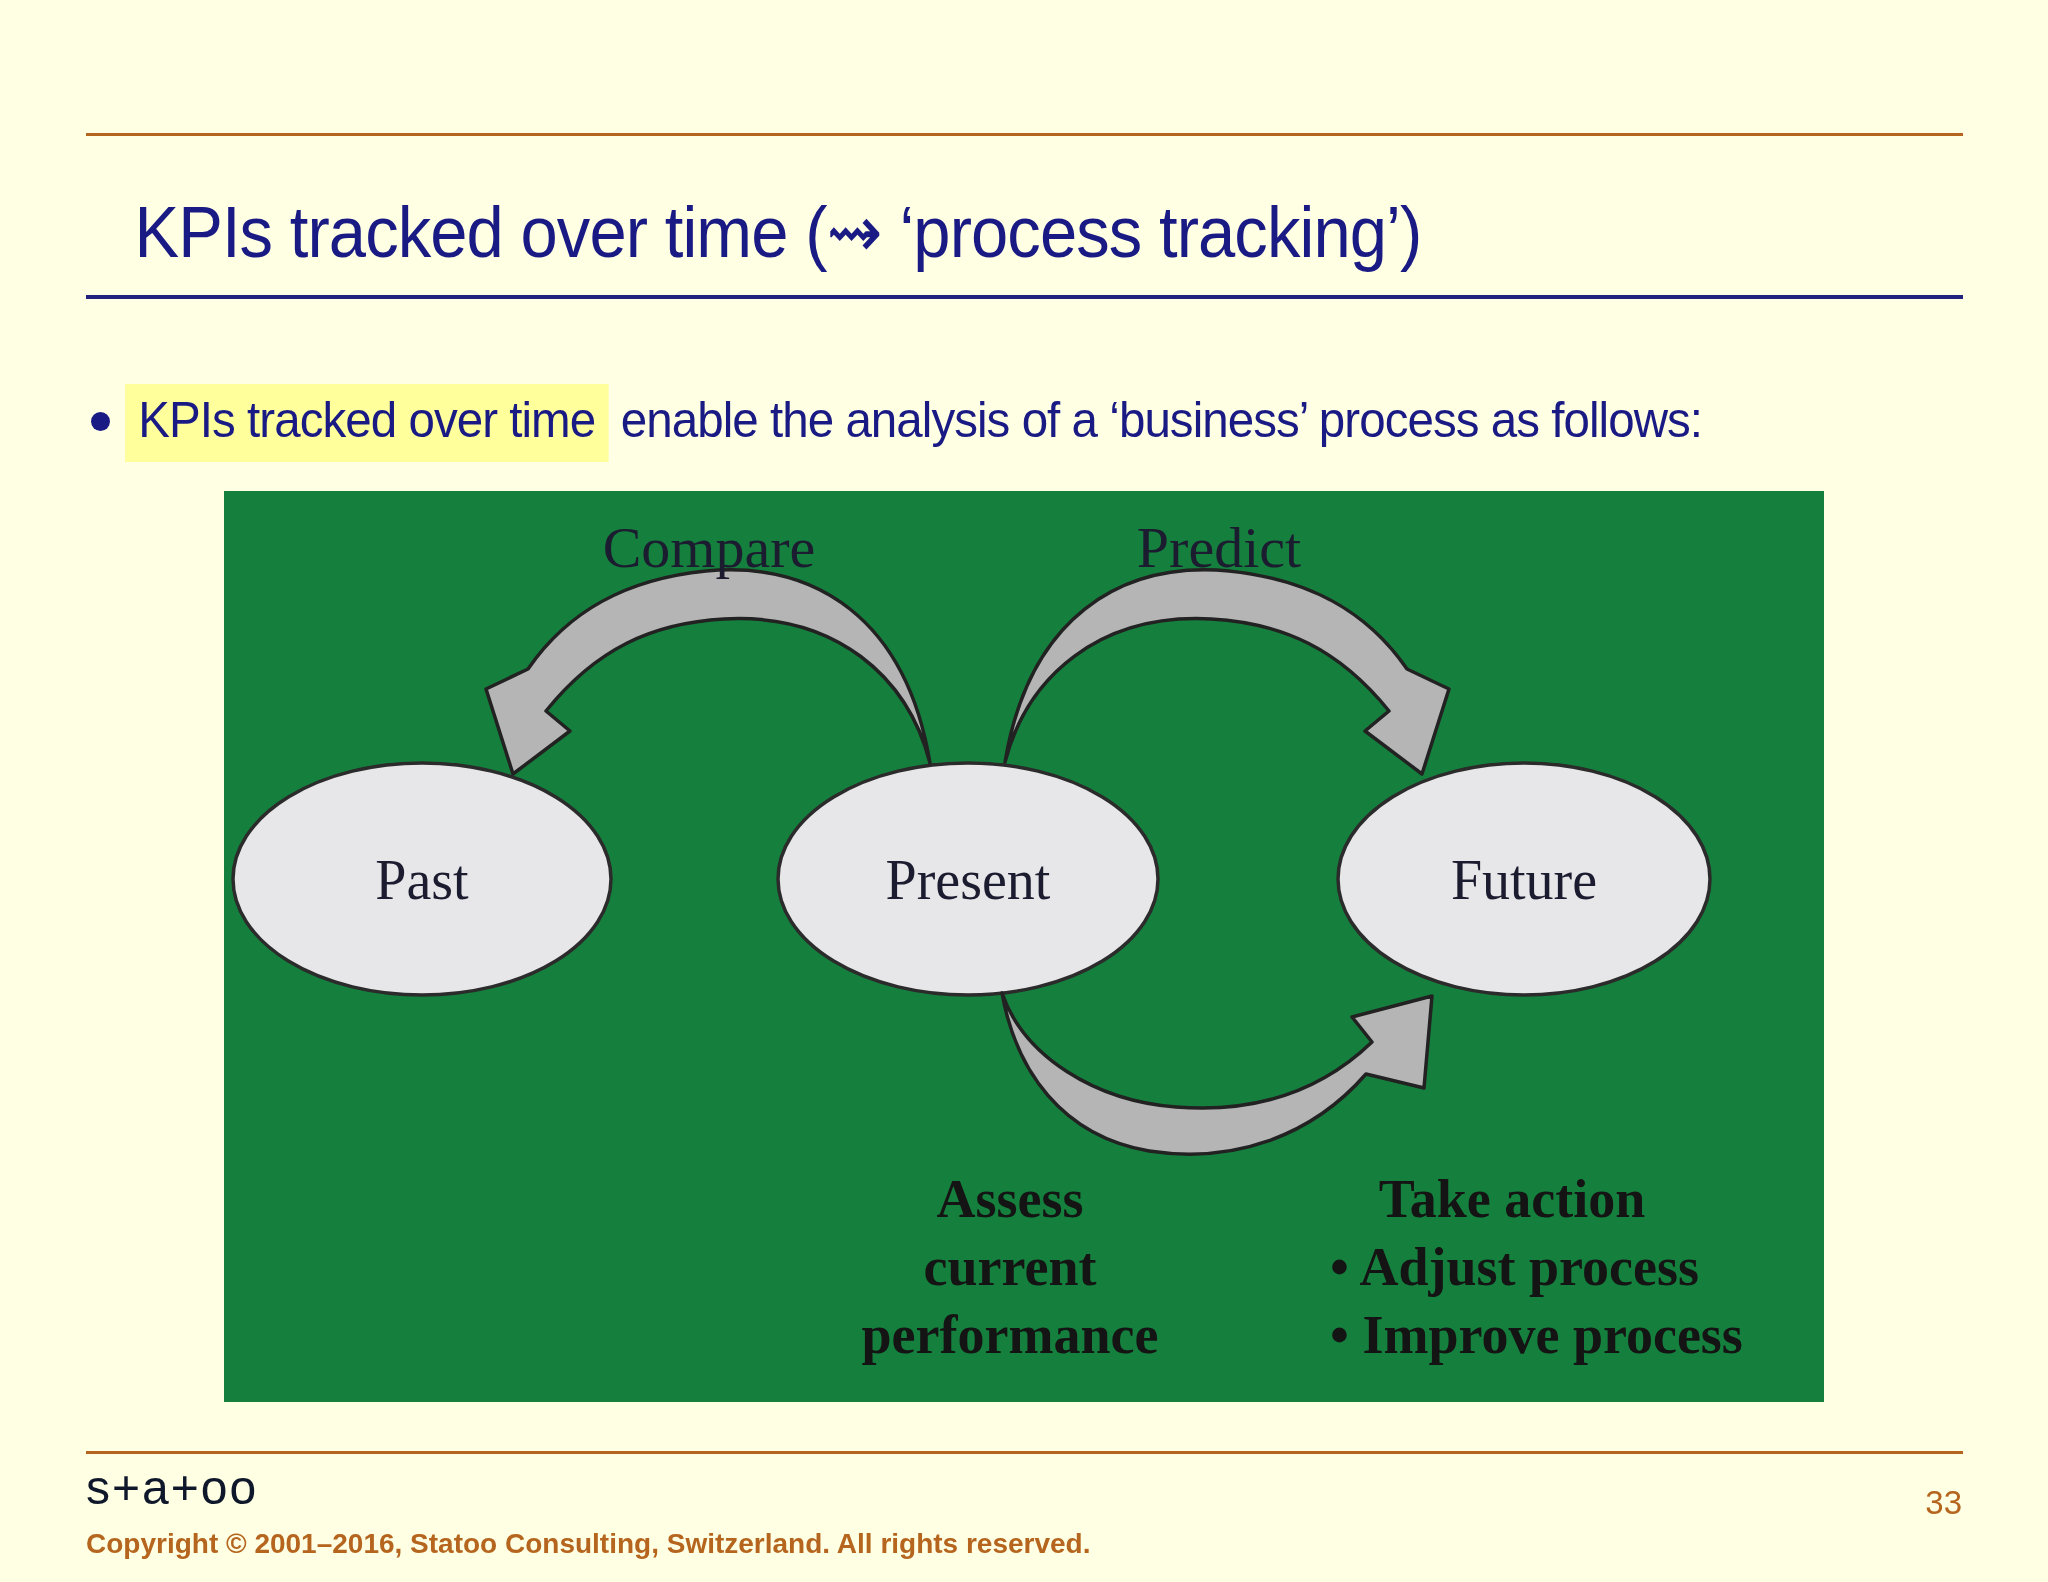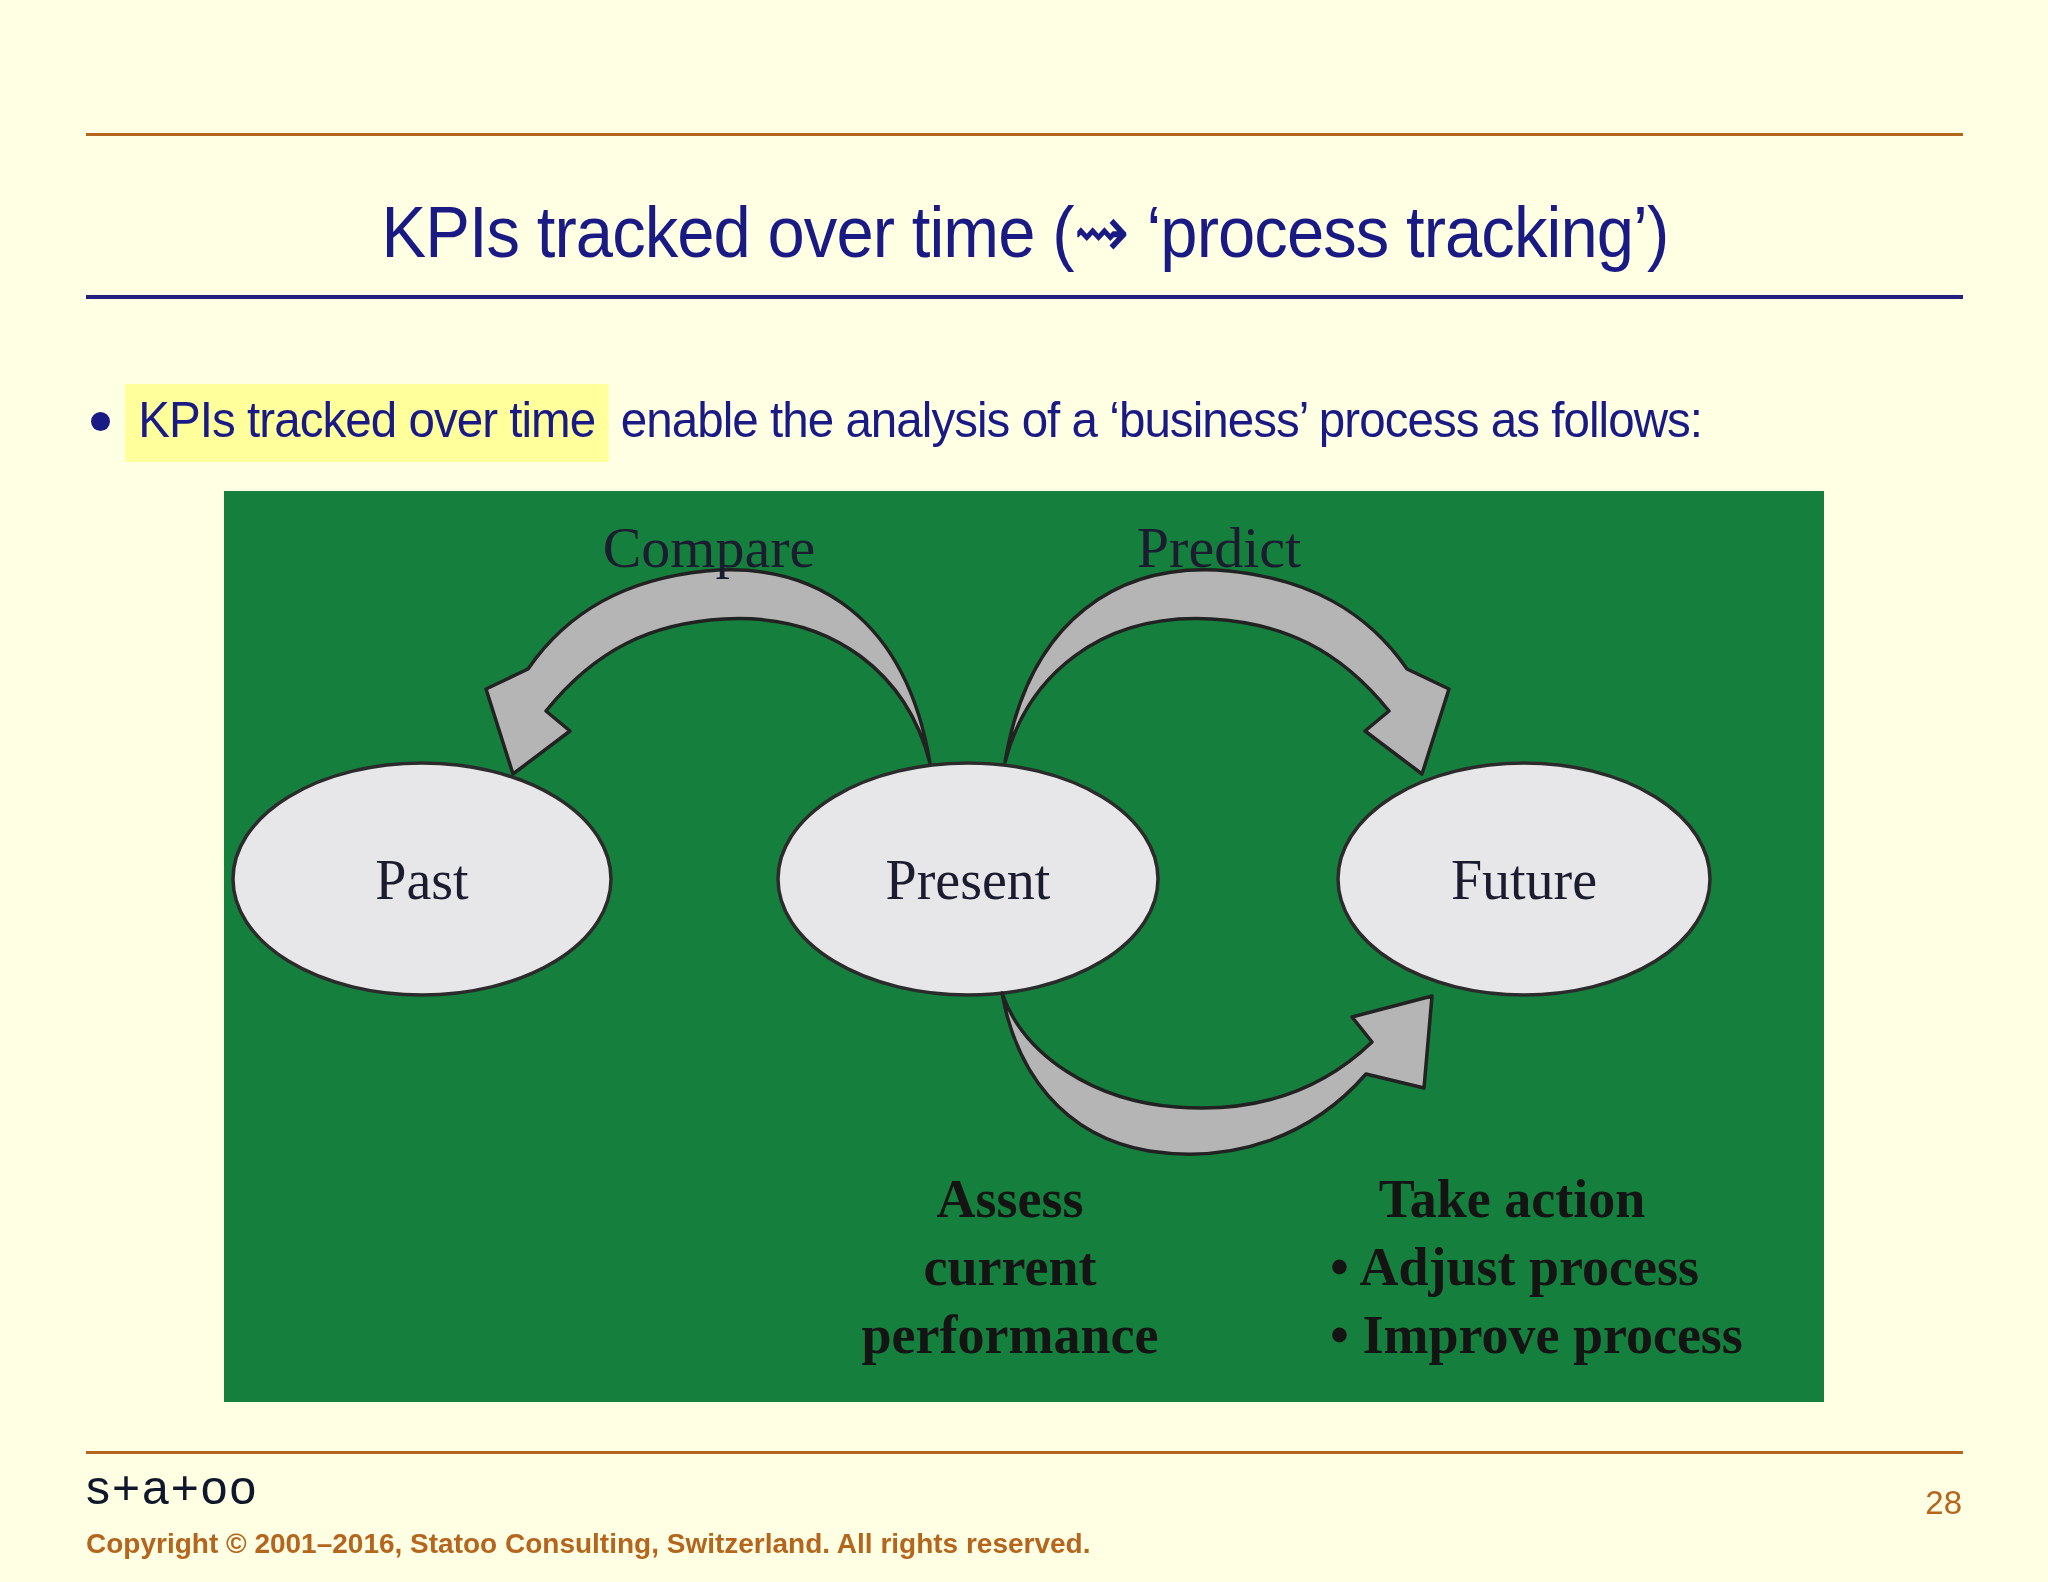--- a/index.html
+++ b/index.html
@@ -8,21 +8,21 @@
     background:#FFFFE4;
     font-family:"Liberation Sans","DejaVu Sans",sans-serif;
   }
   .rule{position:absolute;left:86px;width:1877px;}
   .rule-top{top:133px;height:3px;background:#B5651D;}
   .rule-title{top:295px;height:4px;background:#22227E;}
   .rule-footer{top:1451px;height:3px;background:#B5651D;}
 
   .title{
     position:absolute;left:86px;top:196px;width:1877px;
-    text-align:center;white-space:nowrap;
+    text-align:left;white-space:nowrap;
     font-size:72px;line-height:1;letter-spacing:-1px;
     color:#1A1A85;
   }
   .title-inner{display:inline-block;transform:scaleX(.93);transform-origin:center;}
 
   .bullet-row{position:absolute;left:3px;top:382px;width:1841px;height:84px;text-decoration:underline;}
   .bullet-dot{
     position:absolute;left:88px;top:30px;width:19px;height:19px;border-radius:50%;
     background:#1A1A85;
   }
@@ -107,13 +107,13 @@
 
     <text class="dia-bold" x="1288" y="726">Take action</text>
     <text class="dia-bold dia-bold-start" x="1106" y="794">• Adjust process</text>
     <text class="dia-bold dia-bold-start" x="1106" y="862">• Improve process</text>
   </svg>
 </div>
 
 <div class="rule rule-footer"></div>
 <div class="footer-logo">s+a+oo</div>
 <div class="footer-copyright">Copyright © 2001–2016, Statoo Consulting, Switzerland. All rights reserved.</div>
-<div class="footer-page">28</div>
+<div class="footer-page">33</div>
 
 </body></html>

